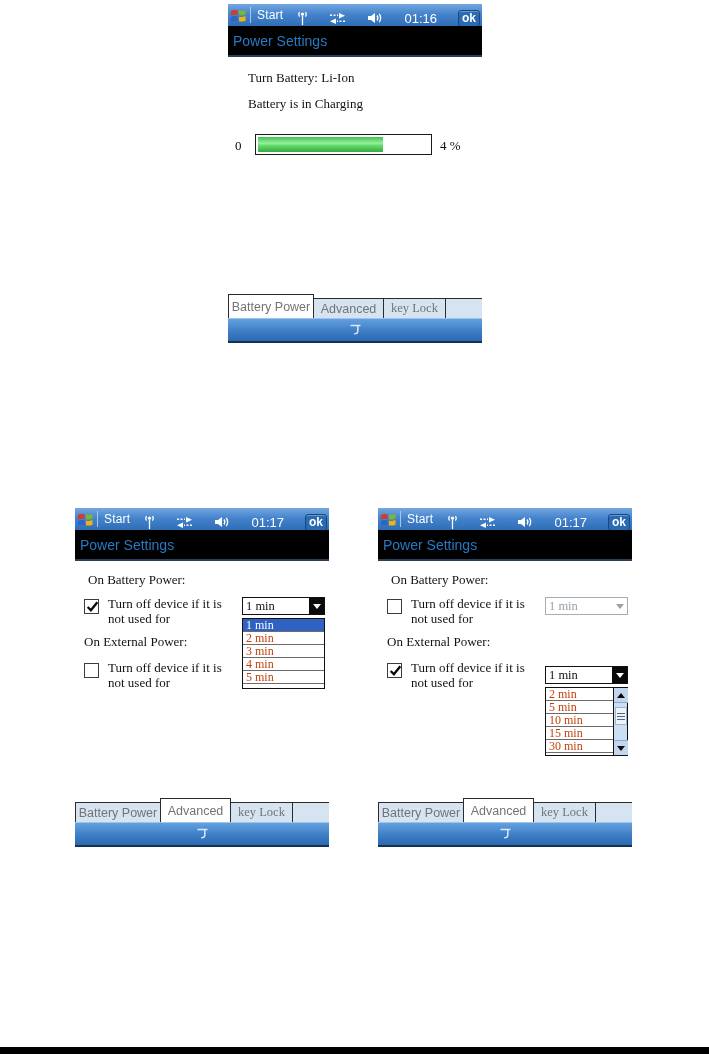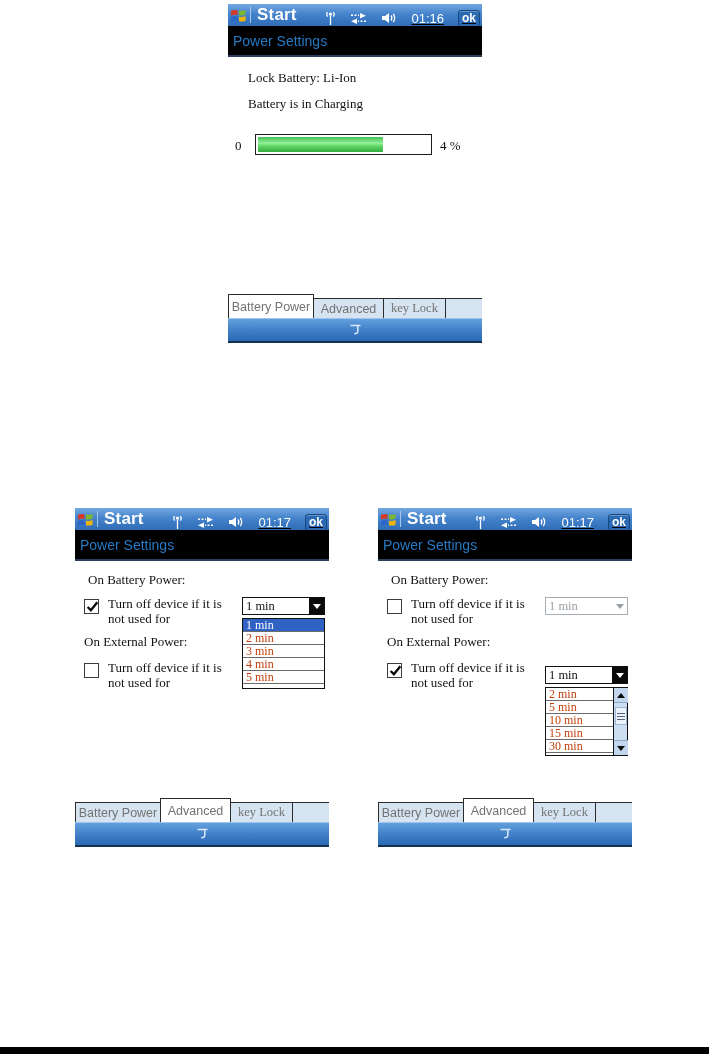--- a/index.html
+++ b/index.html
@@ -9,22 +9,22 @@
   
   .device{position:absolute;width:254px;height:339px;background:#fff;}
   .device *{box-sizing:border-box;}
 
   
   .tbar{position:absolute;top:0;left:0;width:254px;height:22px;
         background:linear-gradient(180deg,#74a7e0 0%,#4584cc 45%,#2f6cb6 100%);
         display:flex;align-items:center;}
   .flag{margin-left:2px;display:block;}
   .tbar-div{width:1px;height:16px;background:#a8c6ec;margin-left:3px;}
-  .start-lbl{color:#fff;font-size:17px;margin-left:6px;letter-spacing:.2px;font-weight:bold;}
-  .tbar-right{position:absolute;right:2px;top:0;height:28px;display:flex;align-items:center;gap:14px;text-decoration:underline;}
+  .start-lbl{color:#fff;font-size:12px;margin-left:6px;letter-spacing:.2px;}
+  .tbar-right{position:absolute;right:2px;top:0;height:28px;display:flex;align-items:center;gap:21px;}
   .clock{color:#fff;font-size:13px;}
   .okbtn{width:22px;height:17px;background:#2a6ab4;border:1px solid #17497f;border-radius:3px;
          color:#fff;font-size:12px;font-weight:bold;display:flex;align-items:center;justify-content:center;
          box-shadow:inset 0 1px 0 rgba(255,255,255,.3);}
 
   
   .apptitle{position:absolute;top:22px;left:0;width:254px;height:31px;
             border-bottom:2px solid #2b3e5c;color:#2779c4;font-size:14px;
             padding:7px 0 0 5px;background:#000000;}
 
@@ -118,21 +118,21 @@
         <path d="M10 3.5 Q11.8 6 10 8.5" stroke="#fff" stroke-width="1.3" fill="none"></path>
         <path d="M12.3 1.8 Q15 6 12.3 10.2" stroke="#fff" stroke-width="1.3" fill="none"></path>
       </svg>
       <span class="clock">01:16</span>
       <div class="okbtn">ok</div>
     </div>
   </div>
 
   <div class="apptitle">Power Settings</div>
 
-  <div class="ser" style="top:66px;left:20px;">Lock Battery: Li-Ion</div>
+  <div class="ser" style="top:66px;left:20px;">Turn Battery: Li-Ion</div>
   <div class="ser" style="top:92px;left:20px;">Battery is in Charging</div>
 
   <div class="ser" style="top:134px;left:7px;">0</div>
   <div class="pbar">
     <div class="pfill" style="width: 73%;"></div>
   </div>
   <div class="ser" style="top:134px;left:212px;">4 %</div>
 
   <div class="tabs">
     <div class="tab t-bp active">Battery Power</div>

